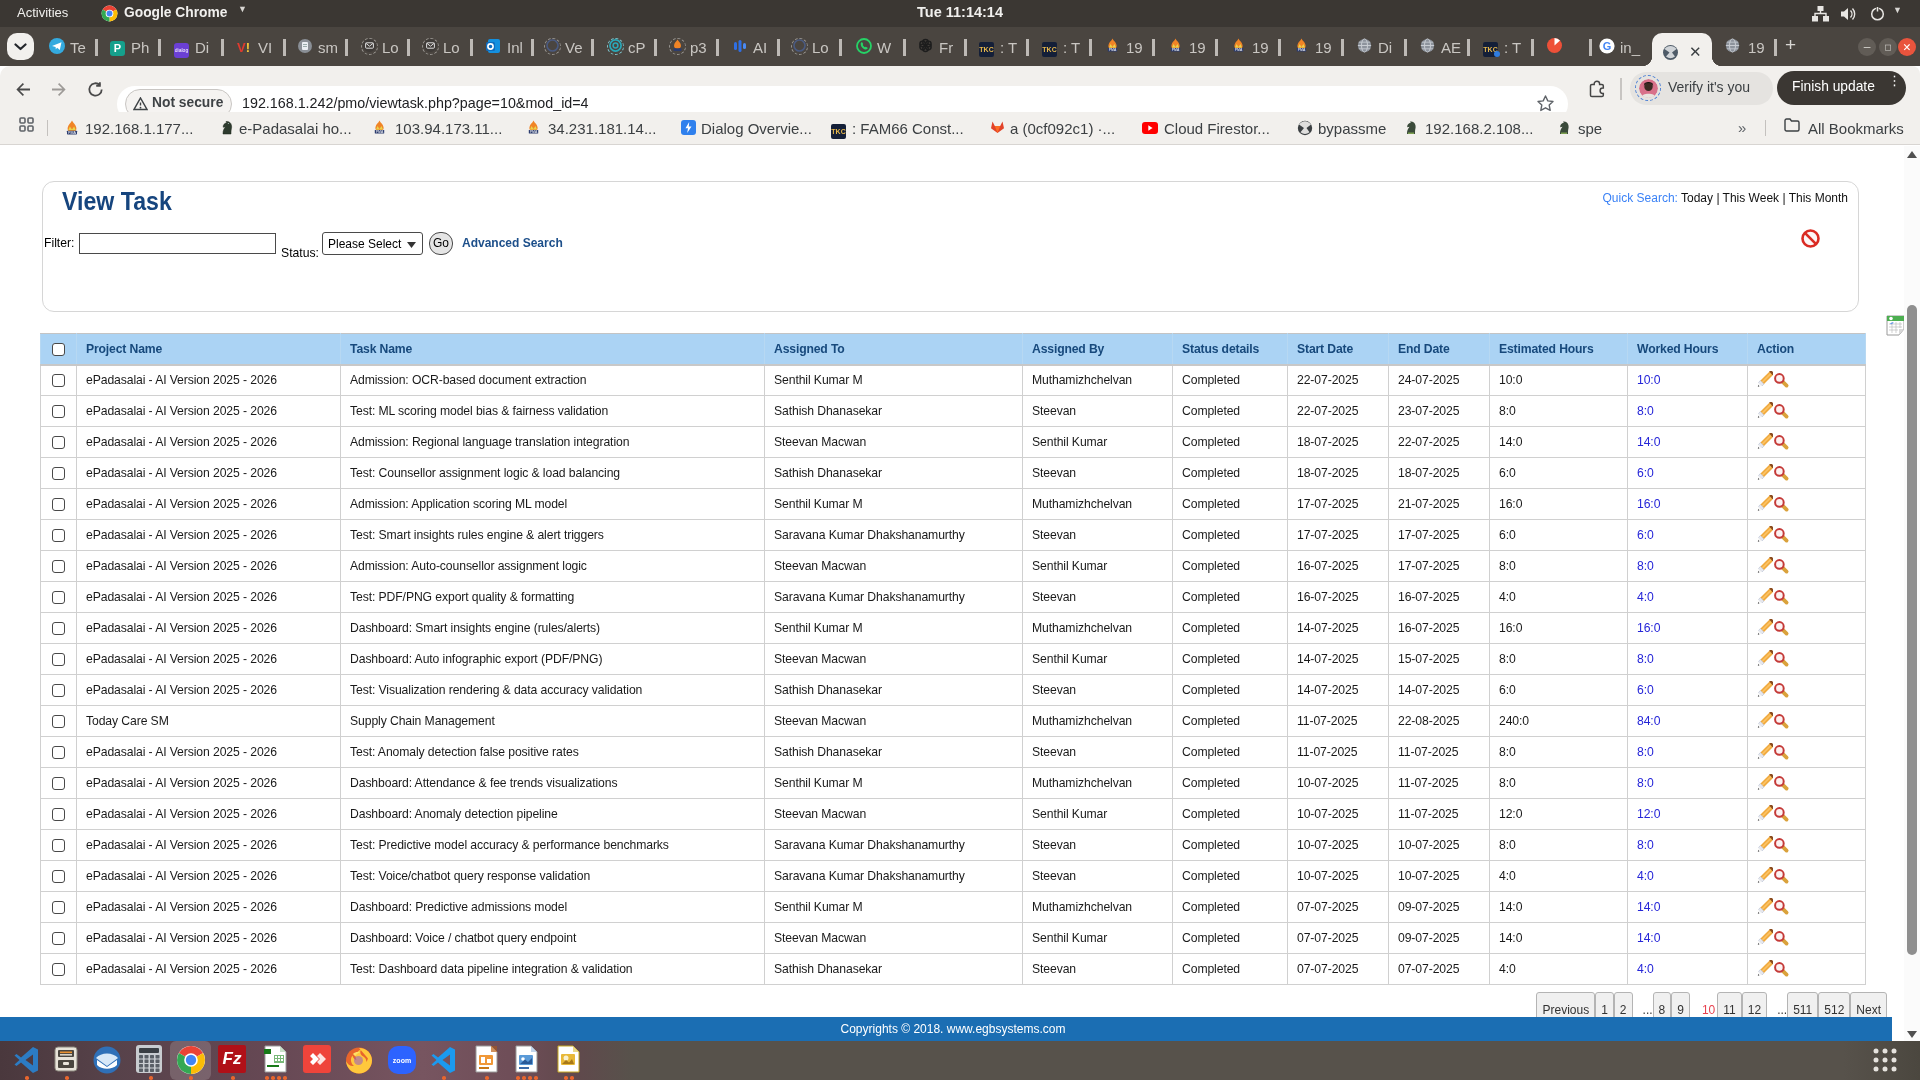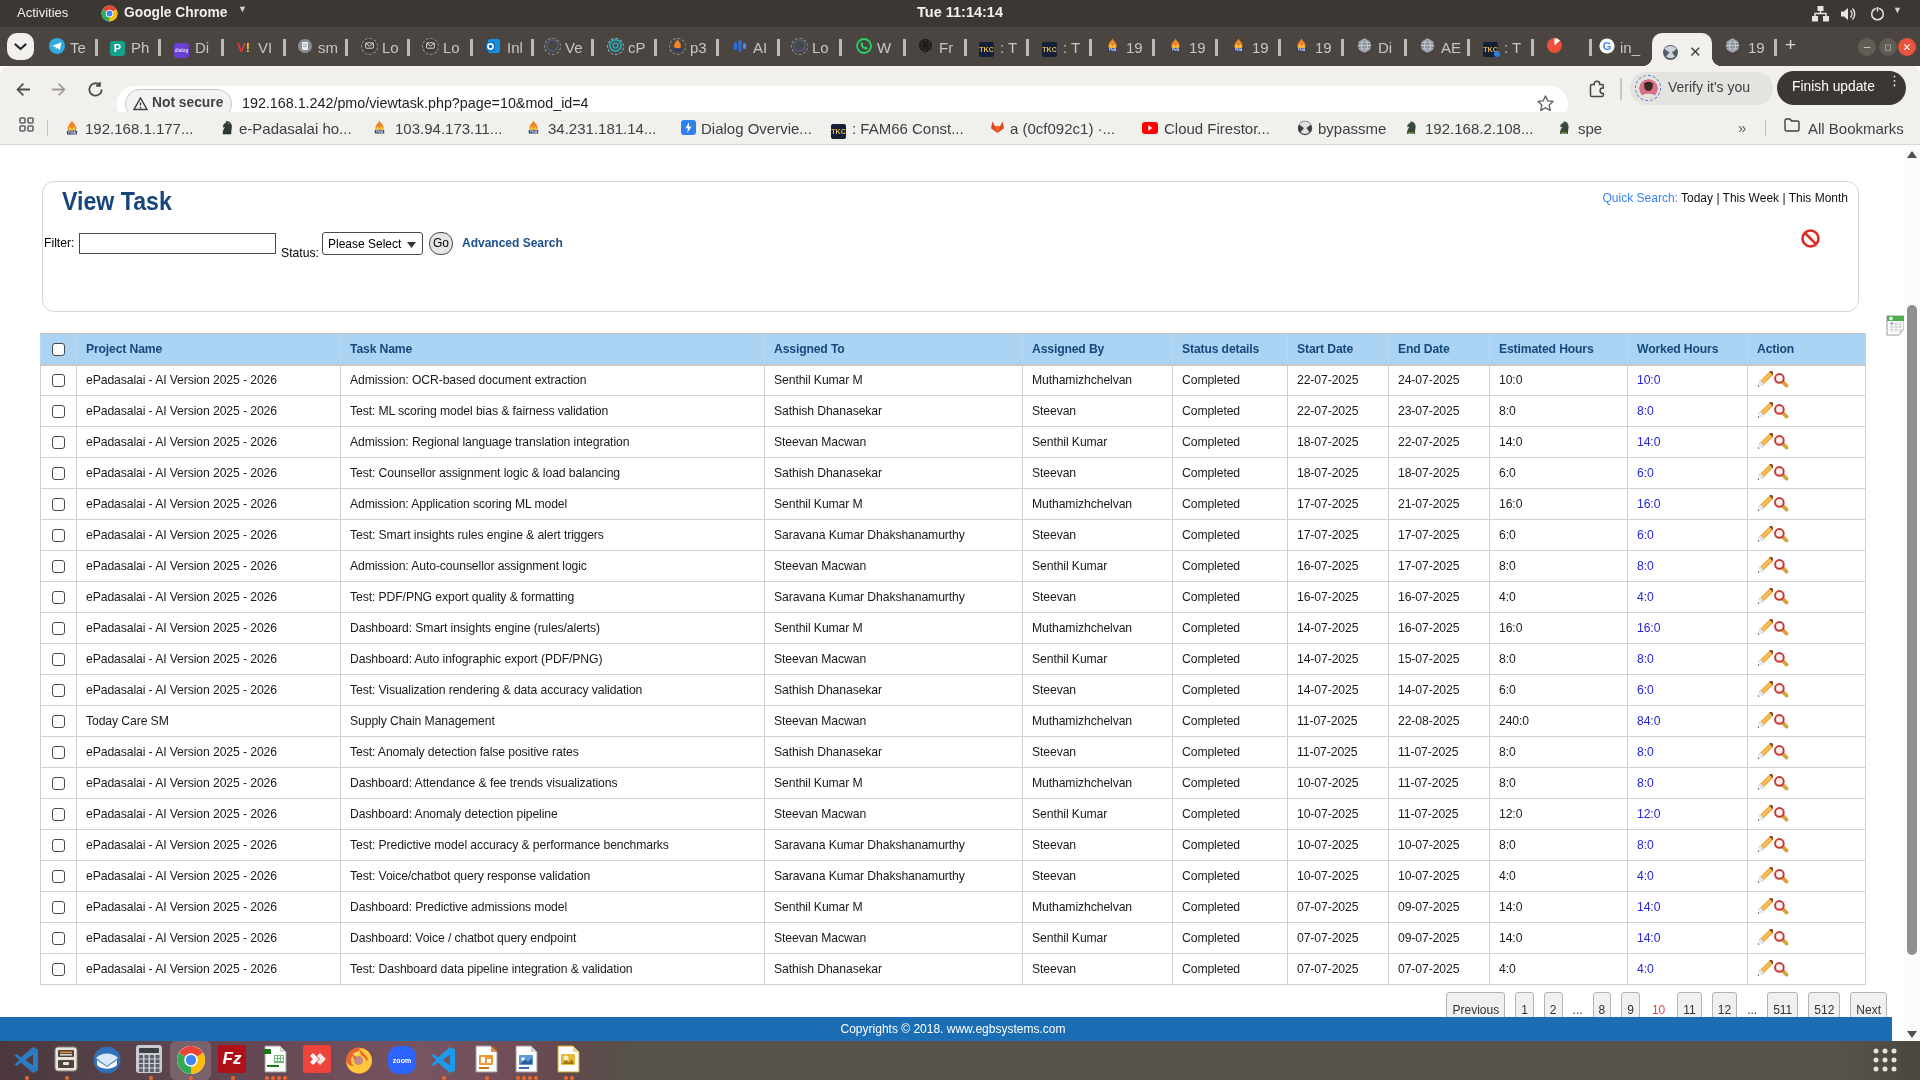--- a/index.html
+++ b/index.html
@@ -29,21 +29,21 @@
 #tblwrap { position:absolute; left:40px; top:187px; }
 #tasktable { border-collapse:collapse; table-layout:fixed; width:1826px; font-size:12.2px; letter-spacing:-0.1px; color:#1a1a1a;padding-left:42px; }
 #tasktable td, #tasktable th { border:1px solid #d0d0d0; height:31px; padding:0 0 0 9px; text-align:left; white-space:nowrap; overflow:hidden; }
 #tasktable tr.hd th { border-left-color:#b7d8f2; border-right-color:#b7d8f2; border-top-color:#c4c4c4; background:#abd3f4; color:#17497c; font-size:12.2px; letter-spacing:-0.15px; font-weight:bold; border-bottom:2px solid #c8c8c8;}
 #tasktable td.c, #tasktable th.c { padding:0; text-align:center; }
 .cb { display:inline-block; width:13px; height:13px; border:1.5px solid #494949; border-radius:3px; background:#fff; vertical-align:middle; }
 .wh { color:#2626d8; }
 td.act svg { vertical-align:middle; }
 td.act { padding-left:8px !important; }
 #pag { position:absolute; left:0px; top:846px; width:1887px; text-align:right; font-size:12px; color:#333; }
-.pb { display:inline-block; border:1px solid #b4b4b4; background:#f0f0f0; padding:10px 5px; margin-left:10px; border-radius:3px; }
+.pb { display:inline-block; border:1px solid #b4b4b4; background:#f0f0f0; padding:10px 5px; border-radius:3px; }
 .pc { display:inline-block; color:#e8414e; padding:3px 2px; margin-left:10px; }
 .pd { display:inline-block; margin-left:10px; }
 #footer { position:absolute; left:0; top:871px; width:1892px; height:24px; background:#1b6eb3; color:#fff; text-align:center; text-indent:14px; font-size:12px; line-height:24px; }
 #scrollbar { position:absolute; left:1904px; top:146px; width:16px; height:897px; background:#fbfbfb; }
 #sthumb { position:absolute; left:3px; top:159px; width:10px; height:650px; background:#8f8f8f; border-radius:5px; }
 #dock { position:absolute; left:0; top:1041px; width:1920px; height:39px; background:linear-gradient(90deg, #4a383d 0, #57424a 6%, #664854 14%, #775560 22%, #6e4d57 27%, #60494c 30%, #57524b 33%, #57524b 96%, #4b473f 100%); }
 .dki { position:absolute; top:4px; }
 .dot { position:absolute; top:35px; width:3.5px; height:3.5px; border-radius:50%; background:#e8662e; }
 #chromehl { position:absolute; left:170px; top:0px; width:41px; height:39px; background:rgba(255,255,255,0.16); border-radius:6px; }
 #calicon { position:absolute; left:1886px; top:169px; }

